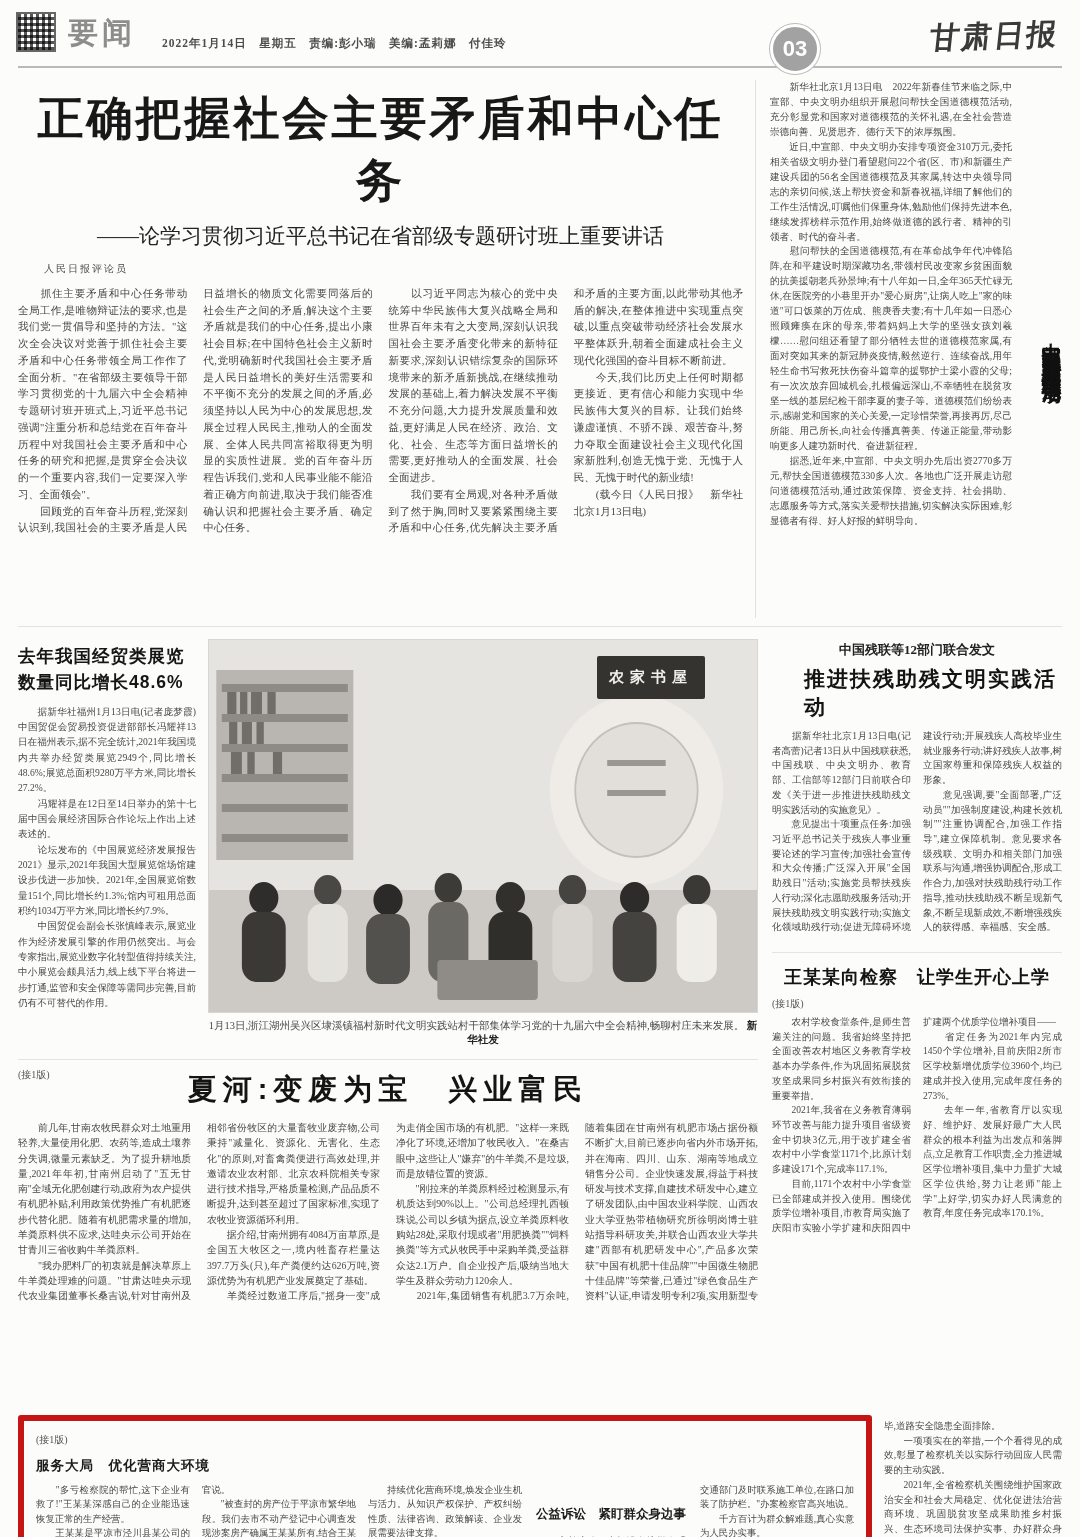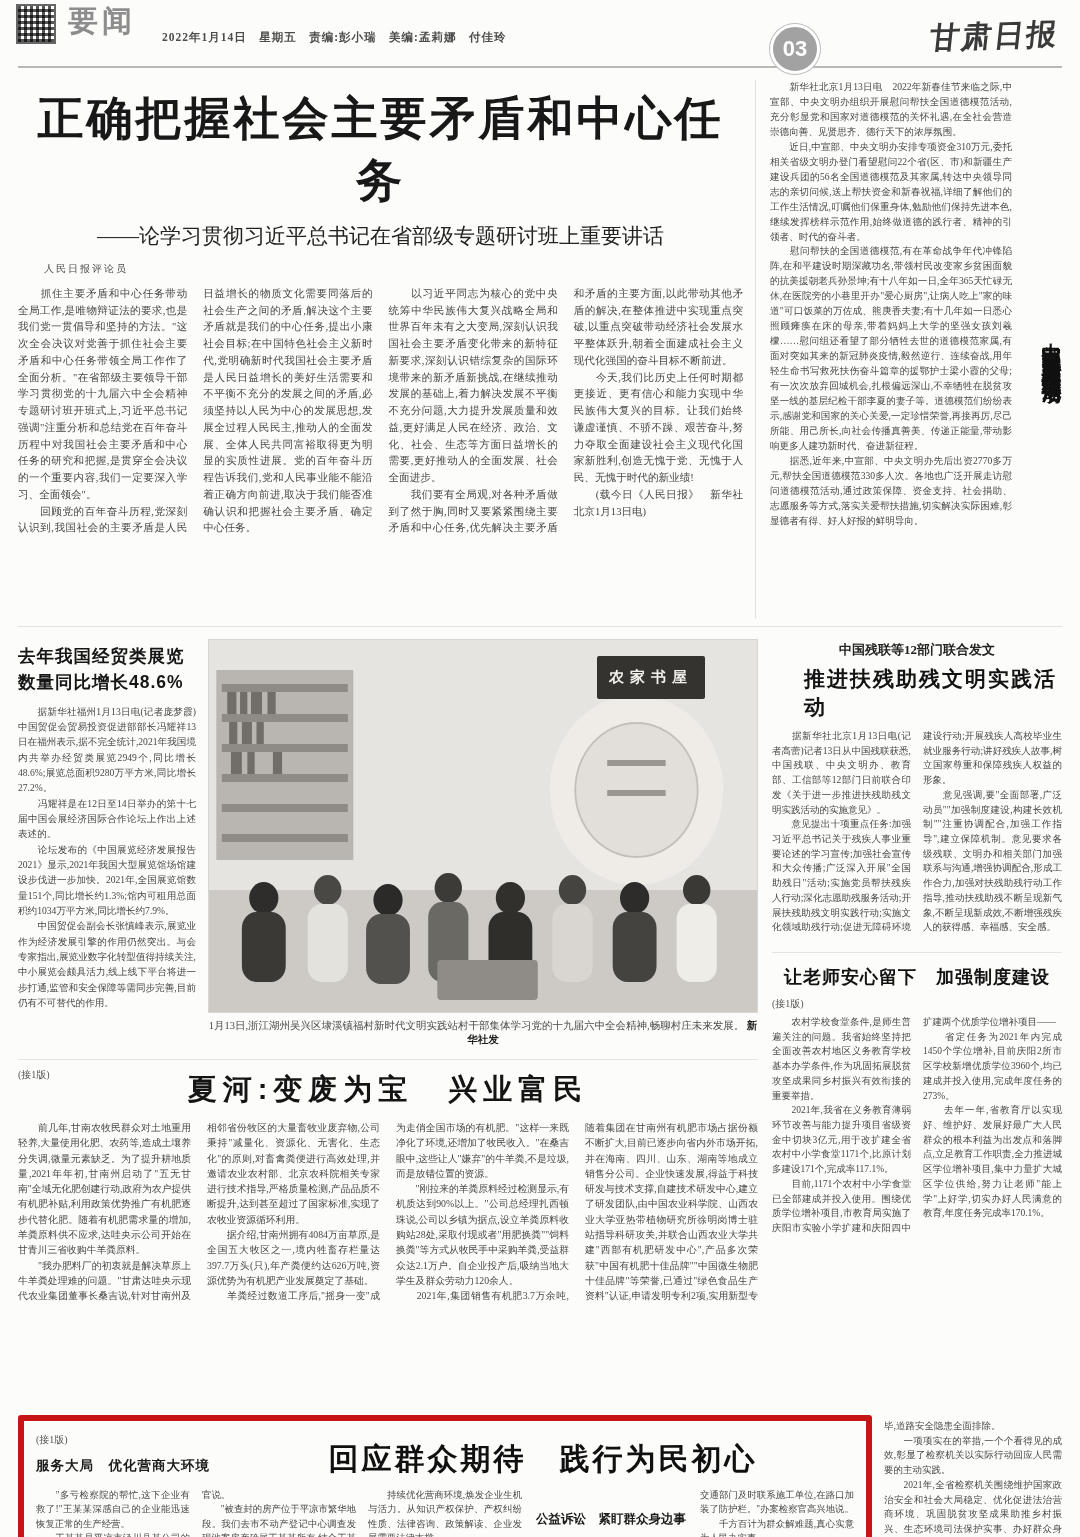--- a/index.html
+++ b/index.html
@@ -1,20 +1,20 @@
 <!DOCTYPE html>
 <html><head>
 <meta charset="utf-8">
 <style>
   html,body{margin:0;padding:0;background:#efeeec;}
   .page{width:1080px;height:1537px;margin:0 auto;background:#fcfcfa;box-sizing:border-box;
         padding:6px 18px 10px;font-family:"Liberation Serif","DejaVu Serif",serif;color:#3f3f3f;
         overflow:hidden;position:relative;}
   
-  .hdr{position:relative;height:54px;border-bottom:2px solid #b9b9b9;display:flex;align-items:flex-start;
+  .hdr{position:relative;height:54px;border-bottom:2px solid #b9b9b9;display:flex;align-items:center;
        padding-bottom:6px;}
   .qr{width:36px;height:36px;margin-right:14px;margin-bottom:2px;
       background:
         repeating-linear-gradient(0deg,#555 0 3px,#fff 3px 6px),
         repeating-linear-gradient(90deg,#555 0 3px,#fff 3px 6px);
       background-blend-mode:multiply;outline:2px solid #666;}
   .section-label{font-family:"Liberation Sans",sans-serif;font-weight:bold;font-size:30px;color:#8d8d8d;
       letter-spacing:4px;margin-right:26px;line-height:1;}
   .dateline{font-size:11.5px;color:#4c4c4c;font-weight:bold;letter-spacing:1px;padding-bottom:3px;margin-top:24px;}
   .pagenum{position:absolute;left:752px;top:18px;width:44px;height:44px;border-radius:50%;
@@ -206,39 +206,38 @@
 
     <div class="colR">
       <div>
         <div class="kicker">中国残联等12部门联合发文</div>
         <div class="dis-hl">推进扶残助残文明实践活动</div>
         <div class="dis-body body-txt">　　据新华社北京1月13日电(记者高蕾)记者13日从中国残联获悉,中国残联、中央文明办、教育部、工信部等12部门日前联合印发《关于进一步推进扶残助残文明实践活动的实施意见》。
 　　意见提出十项重点任务:加强习近平总书记关于残疾人事业重要论述的学习宣传;加强社会宣传和大众传播;广泛深入开展"全国助残日"活动;实施党员帮扶残疾人行动;深化志愿助残服务活动;开展扶残助残文明实践行动;实施文化领域助残行动;促进无障碍环境建设行动;开展残疾人高校毕业生就业服务行动;讲好残疾人故事,树立国家尊重和保障残疾人权益的形象。
 　　意见强调,要"全面部署,广泛动员""加强制度建设,构建长效机制""注重协调配合,加强工作指导",建立保障机制。意见要求各级残联、文明办和相关部门加强联系与沟通,增强协调配合,形成工作合力,加强对扶残助残行动工作指导,推动扶残助残不断呈现新气象,不断呈现新成效,不断增强残疾人的获得感、幸福感、安全感。</div>
       </div>
       <div>
-        <div class="tea-hl">让老师安心留下　加强制度建设</div>
+        <div class="tea-hl">王某某向检察　让学生开心上学</div>
         <div class="jump">(接1版)</div>
         <div class="tea-body body-txt">　　农村学校食堂条件,是师生普遍关注的问题。我省始终坚持把全面改善农村地区义务教育学校基本办学条件,作为巩固拓展脱贫攻坚成果同乡村振兴有效衔接的重要举措。
 　　2021年,我省在义务教育薄弱环节改善与能力提升项目省级资金中切块3亿元,用于改扩建全省农村中小学食堂1171个,比原计划多建设171个,完成率117.1%。
 　　目前,1171个农村中小学食堂已全部建成并投入使用。围绕优质学位增补项目,市教育局实施了庆阳市实验小学扩建和庆阳四中扩建两个优质学位增补项目——
 　　省定任务为2021年内完成1450个学位增补,目前庆阳2所市区学校新增优质学位3960个,均已建成并投入使用,完成年度任务的273%。
 　　去年一年,省教育厅以实现好、维护好、发展好最广大人民群众的根本利益为出发点和落脚点,立足教育工作职责,全力推进城区学位增补项目,集中力量扩大城区学位供给,努力让老师"能上学"上好学,切实办好人民满意的教育,年度任务完成率170.1%。</div>
       </div>
     </div>
   </div>
 
   <div class="zoneC">
     <div class="redbox">
       <div class="rb-head">
         <div class="rb-left">
           <div class="jump">(接1版)</div>
           <div class="rb-sub">服务大局　优化营商大环境</div>
         </div>
-        <div class="rb-hl">回应群众期待　践行为民初心</div>
       </div>
       <div class="rb-cols">
         <div class="rb-col body-txt">　　"多亏检察院的帮忙,这下企业有救了!"王某某深感自己的企业能迅速恢复正常的生产经营。
 　　王某某是平凉市泾川县某公司的法人代表。与朱某某因借款终止纠纷一案,法院判决王某某等人向朱某某支付垫付款及利息500余万元。因诉讼中朱某某申请了财产保全,王某某5层楼房产被法院裁定查封。王某某认为查封的财产超出了执行标的,多次向法院提出执行异议,但均未得到实质性的解决。
 　　"超出判决的数额太多了,联系好的贷款也因为我无房产抵押贷不出来,公司的资金链要断了!"王某某向检察</div>
         <div class="rb-col body-txt">官说。
 　　"被查封的房产位于平凉市繁华地段。我们去市不动产登记中心调查发现涉案房产确属王某某所有,结合王某某提交的评估报告,确认法院查封的房产价值超出了王某某的履行范围。"办案检察官介绍。
 　　据此,平凉市检察院向平凉市中级法院提出执行监督检察建议,指出法院超标查封王某某房产,违反了相关规定。最后,平凉市中级法院采纳了平凉市检察院的检察建议,并对超标的一层楼房予以解封。王某某用解封的房产重新抵押贷款,名下企业也恢复了正常运转。</div>
         <div class="rb-col body-txt">　　持续优化营商环境,焕发企业生机与活力。从知识产权保护、产权纠纷性质、法律咨询、政策解读、企业发展需要法律支撑。
 　　围绕优化营商环境,结合为期三年的"维护民企权益、优化营商环境"专项行动,持续落实涉民企案件"挂案"清理"实施细则,积极开展"千人进万企""送法进企业"百场法治培训等活动,探索企业合规化建设,汇编《民营企业刑事法律风险提示》,持续加大对涉民营企业案件的法律监督力度,切实维护市场主体合法权益……一批企业享受到了司法红利,放下包袱、轻装前行。</div>

